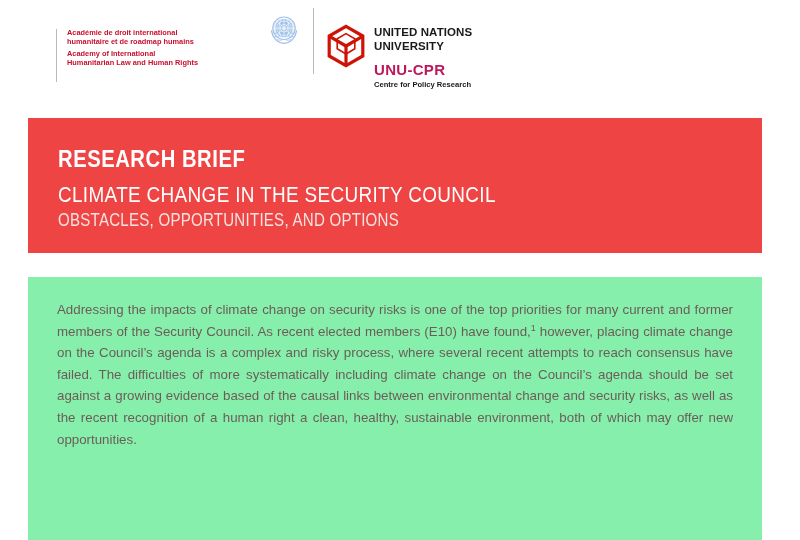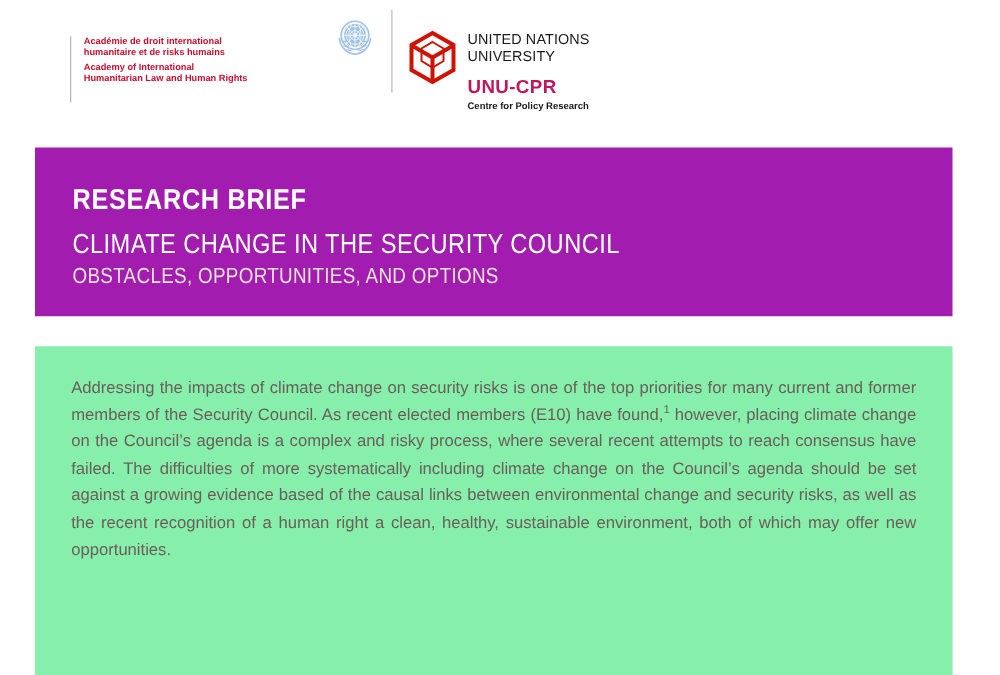--- a/index.html
+++ b/index.html
@@ -87,21 +87,21 @@
     padding-top: 16px;
   }
   .unu-hex {
     width: 40px;
     height: 44px;
     margin-right: 8px;
   }
   .unu-text-col { padding-top: 2px; }
   .unu-name {
     color: #1a1a1a;
-    font-weight: normal;
+    font-weight: bold;
     font-size: 11.5px;
     line-height: 13.5px;
     letter-spacing: 0.1px;
     white-space: nowrap;
   }
   .unu-cpr {
     color: #be185d;
     font-weight: bold;
     font-size: 15px;
     line-height: 17px;
@@ -118,21 +118,21 @@
     white-space: nowrap;
   }
 
   
   .title-banner {
     position: absolute;
     left: 28px;
     top: 118px;
     width: 734px;
     height: 135px;
-    background: #a21caf;
+    background: #ef4444;
   }
   .banner-inner {
     position: absolute;
     left: 30px;
     top: 28px;
   }
   .brief-kicker {
     color: #ffffff;
     font-family: "Liberation Sans Narrow", "Liberation Sans", sans-serif;
     font-weight: bold;
@@ -203,21 +203,21 @@
 
 <div class="logo-bar">
 
   <div class="geneva-lockup">
     <div class="geneva-wordmark">
     </div>
     <div class="geneva-divider"></div>
     <div class="geneva-tagline">
       <div class="tag-grp">
         <div>Académie de droit international</div>
-        <div>humanitaire et de risks humains</div>
+        <div>humanitaire et de roadmap humains</div>
       </div>
       <div class="tag-grp">
         <div>Academy of International</div>
         <div>Humanitarian Law and Human Rights</div>
       </div>
     </div>
   </div>
 
   <div class="unu-lockup">
 

